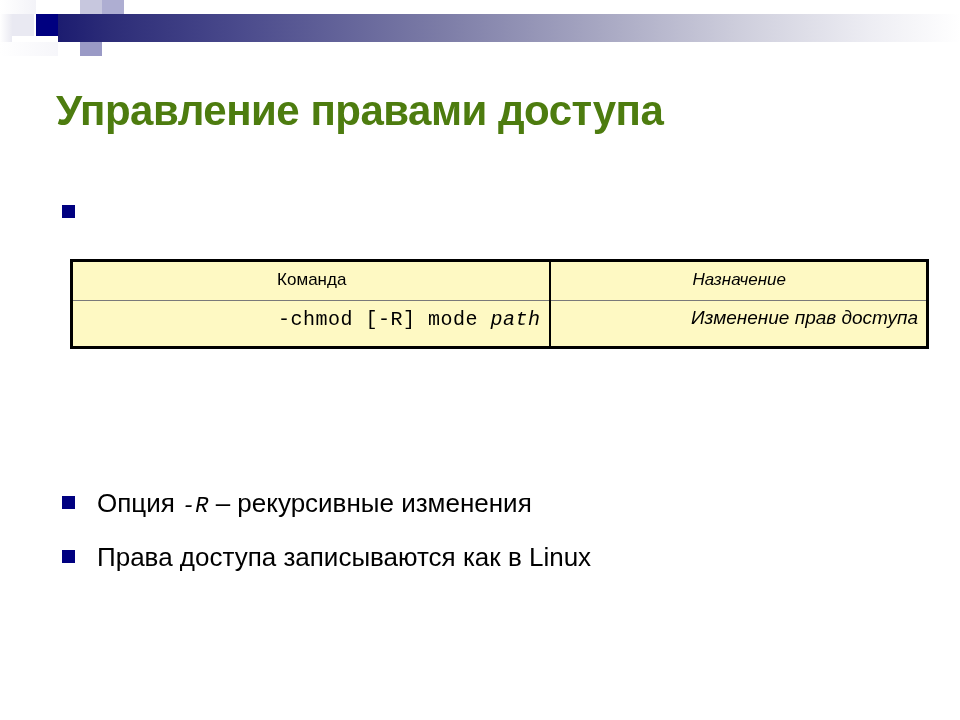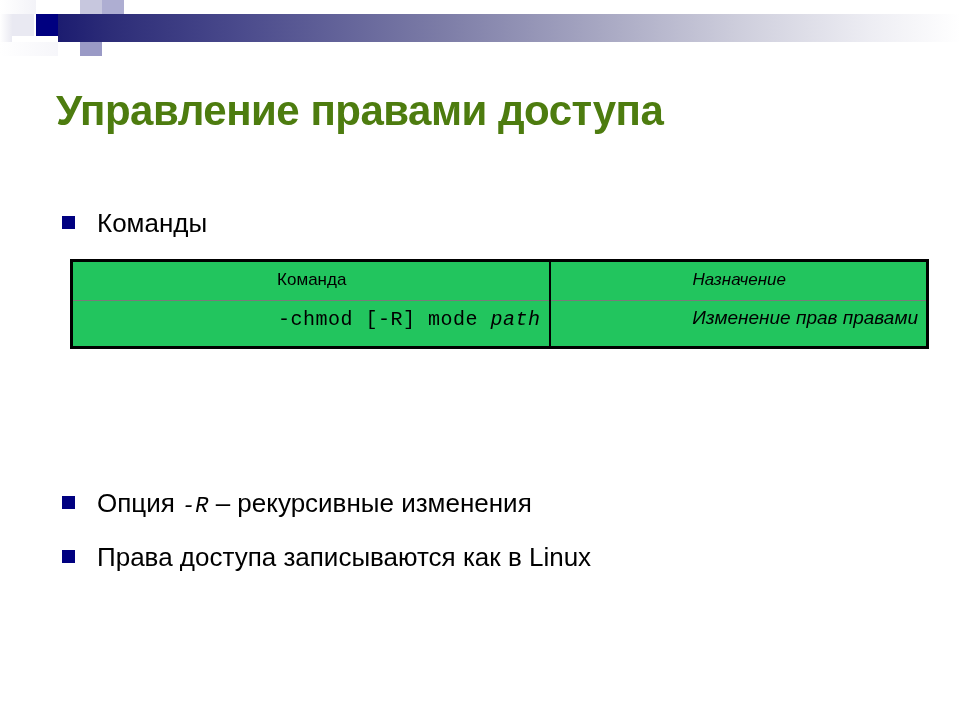--- a/index.html
+++ b/index.html
@@ -105,21 +105,21 @@
   }
 
   
   .cmd-table {
     position: absolute;
     left: 70px;
     top: 259px;
     width: 856px;
     border-collapse: collapse;
     border: 3px solid #000000;
-    background: #22c55e;
+    background: #fef9c3;
     table-layout: fixed;
   }
   .cmd-table col.c1 { width: 478px; }
   .cmd-table col.c2 { width: 378px; }
   .cmd-table th,
   .cmd-table td {
     border-top: 1px solid #7a7a7a;
     border-bottom: 1px solid #7a7a7a;
     vertical-align: top;
     padding: 5px 8px 6px 10px;
@@ -172,38 +172,37 @@
   <div class="sq sq-h"></div>
   <div class="sq sq-i"></div>
   <div class="sq sq-j"></div>
   <div class="deco-bar"></div>
 </div>
 
 <div class="slide-title">Управление правами доступа</div>
 
 <div class="bullet-row bullet-1">
   <span class="bullet-mark"></span>
-  <span class="bullet-text">Команды</span>
 </div>
 
 <table class="cmd-table">
   <colgroup>
       <col class="c1">
       <col class="c2">
     </colgroup>
   <thead>
     <tr>
       <th>Команда</th>
       <th class="col-div">Назначение</th>
     </tr>
   </thead>
   <tbody>
     <tr class="row-norm">
       <td class="cell-cmd"><span>-chmod [-R] mode </span><span class="ital">path</span></td>
-      <td class="cell-desc col-div">Изменение прав правами</td>
+      <td class="cell-desc col-div">Изменение прав доступа</td>
     </tr>
   </tbody>
 </table>
 
 <div class="bullet-row bullet-2">
   <span class="bullet-mark"></span>
   <span class="bullet-text"><span>Опция </span><span class="mono-ital">-R</span><span> – рекурсивные изменения</span></span>
 </div>
 
 <div class="bullet-row bullet-3">

